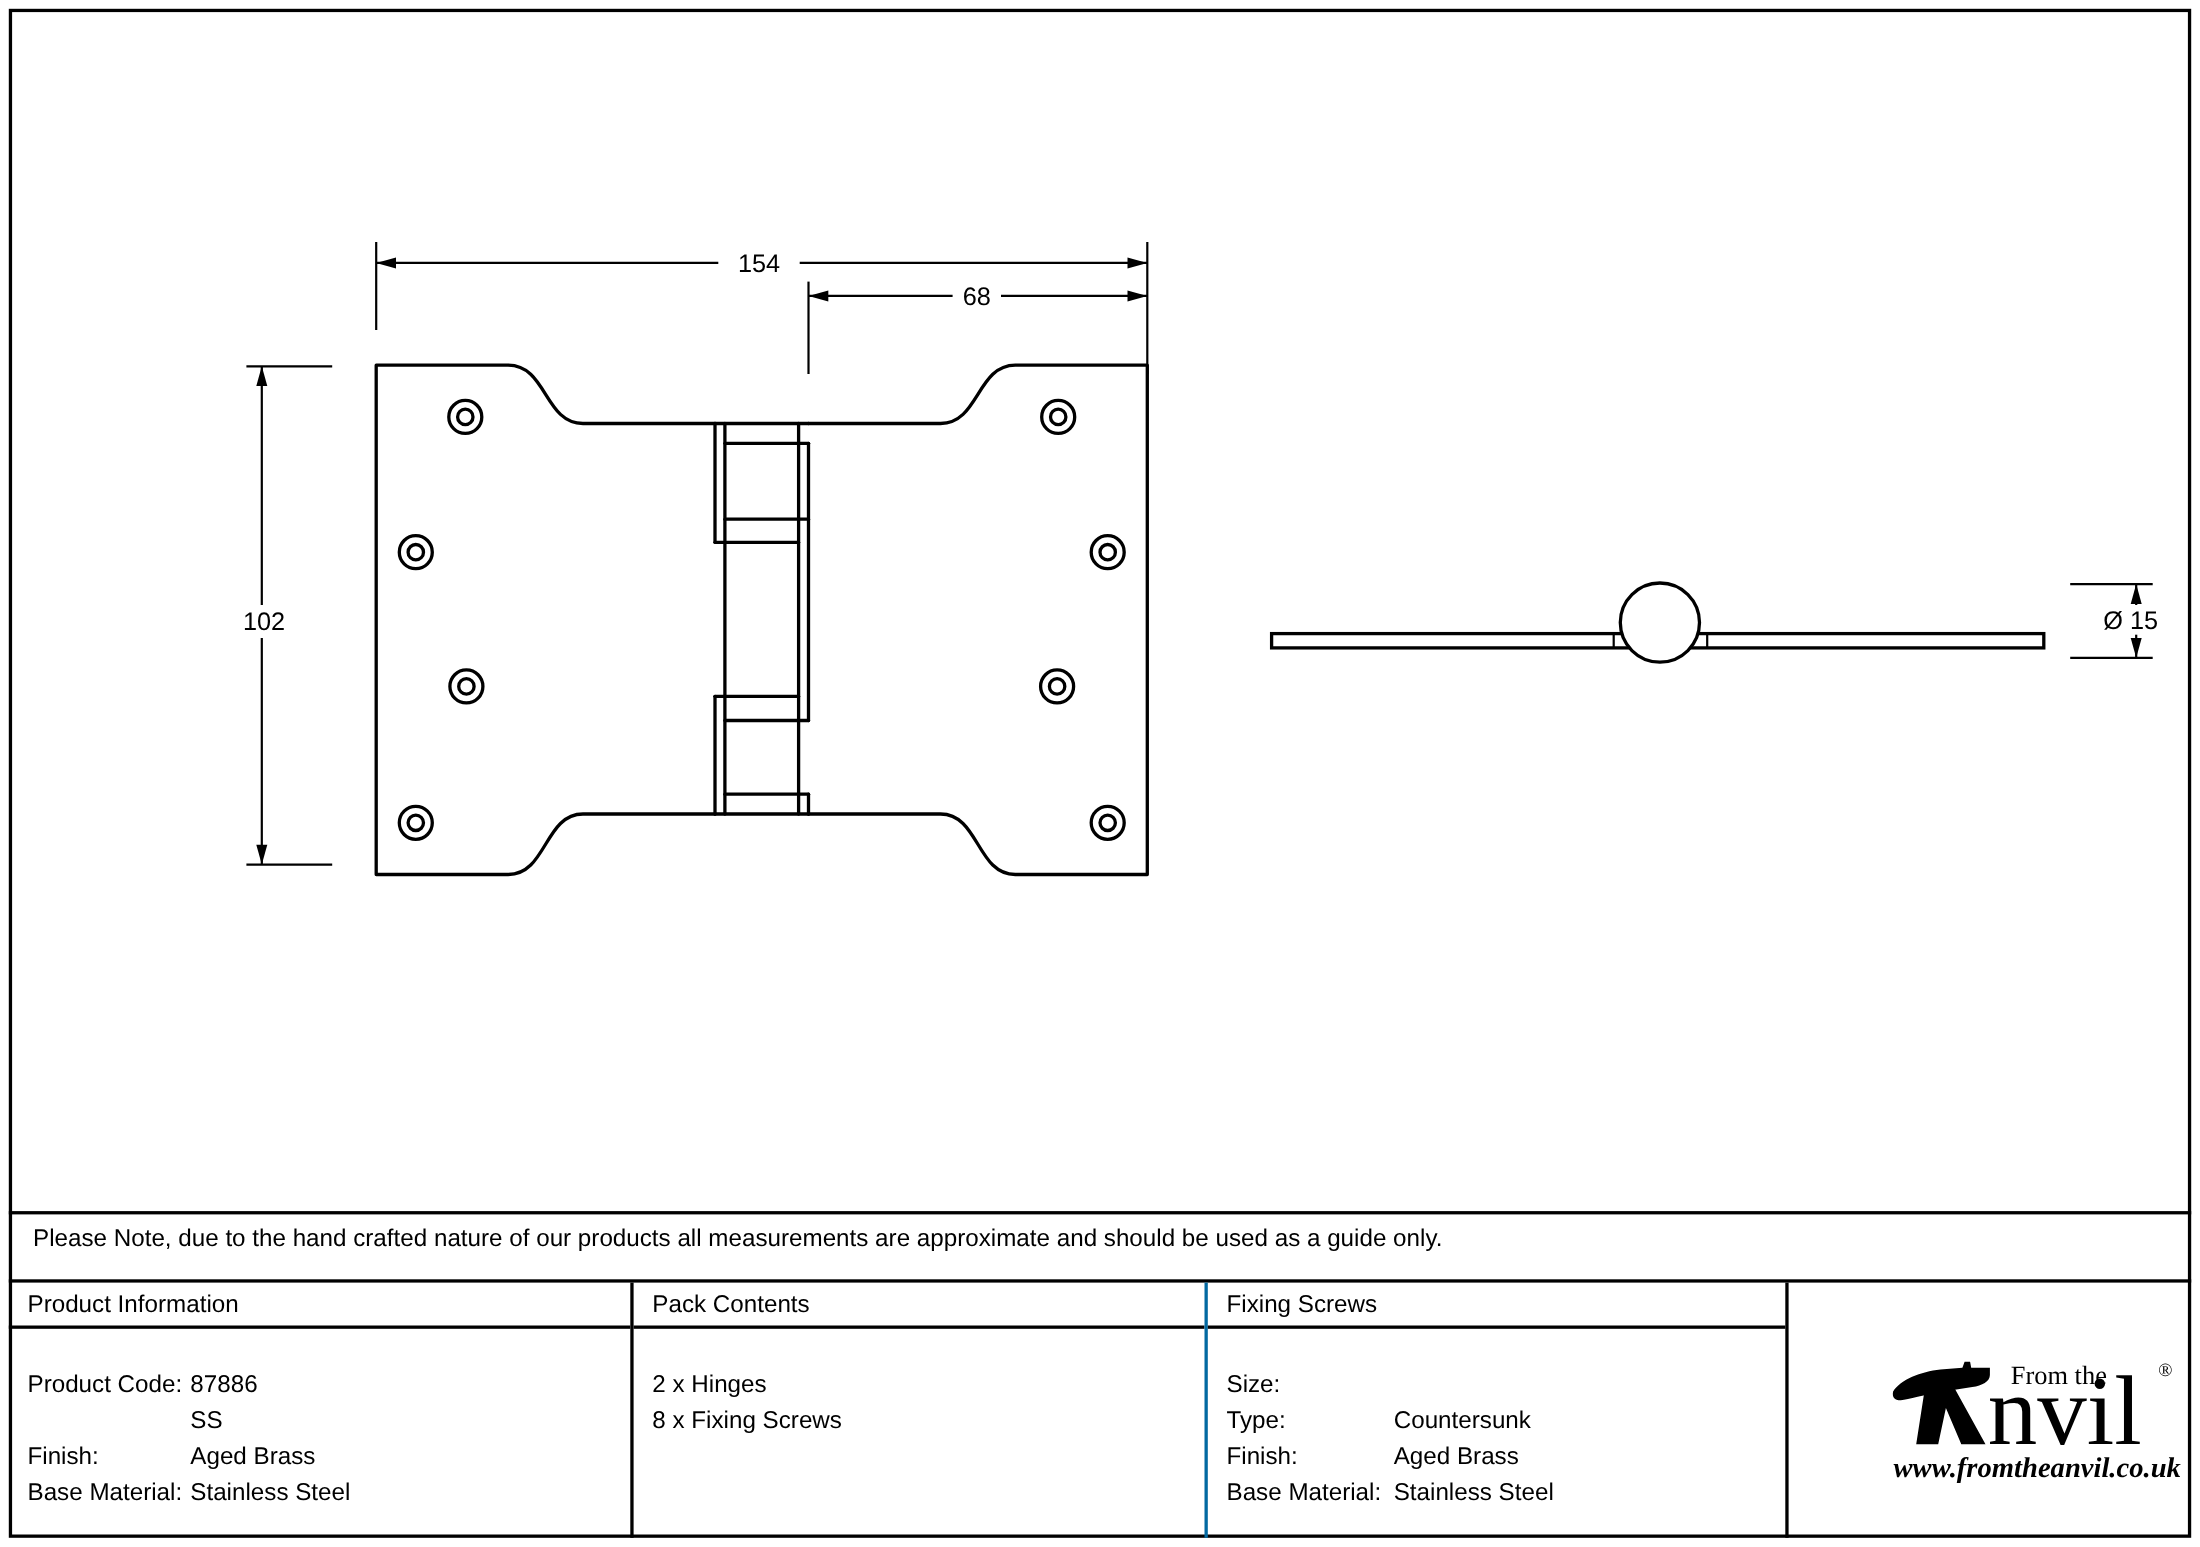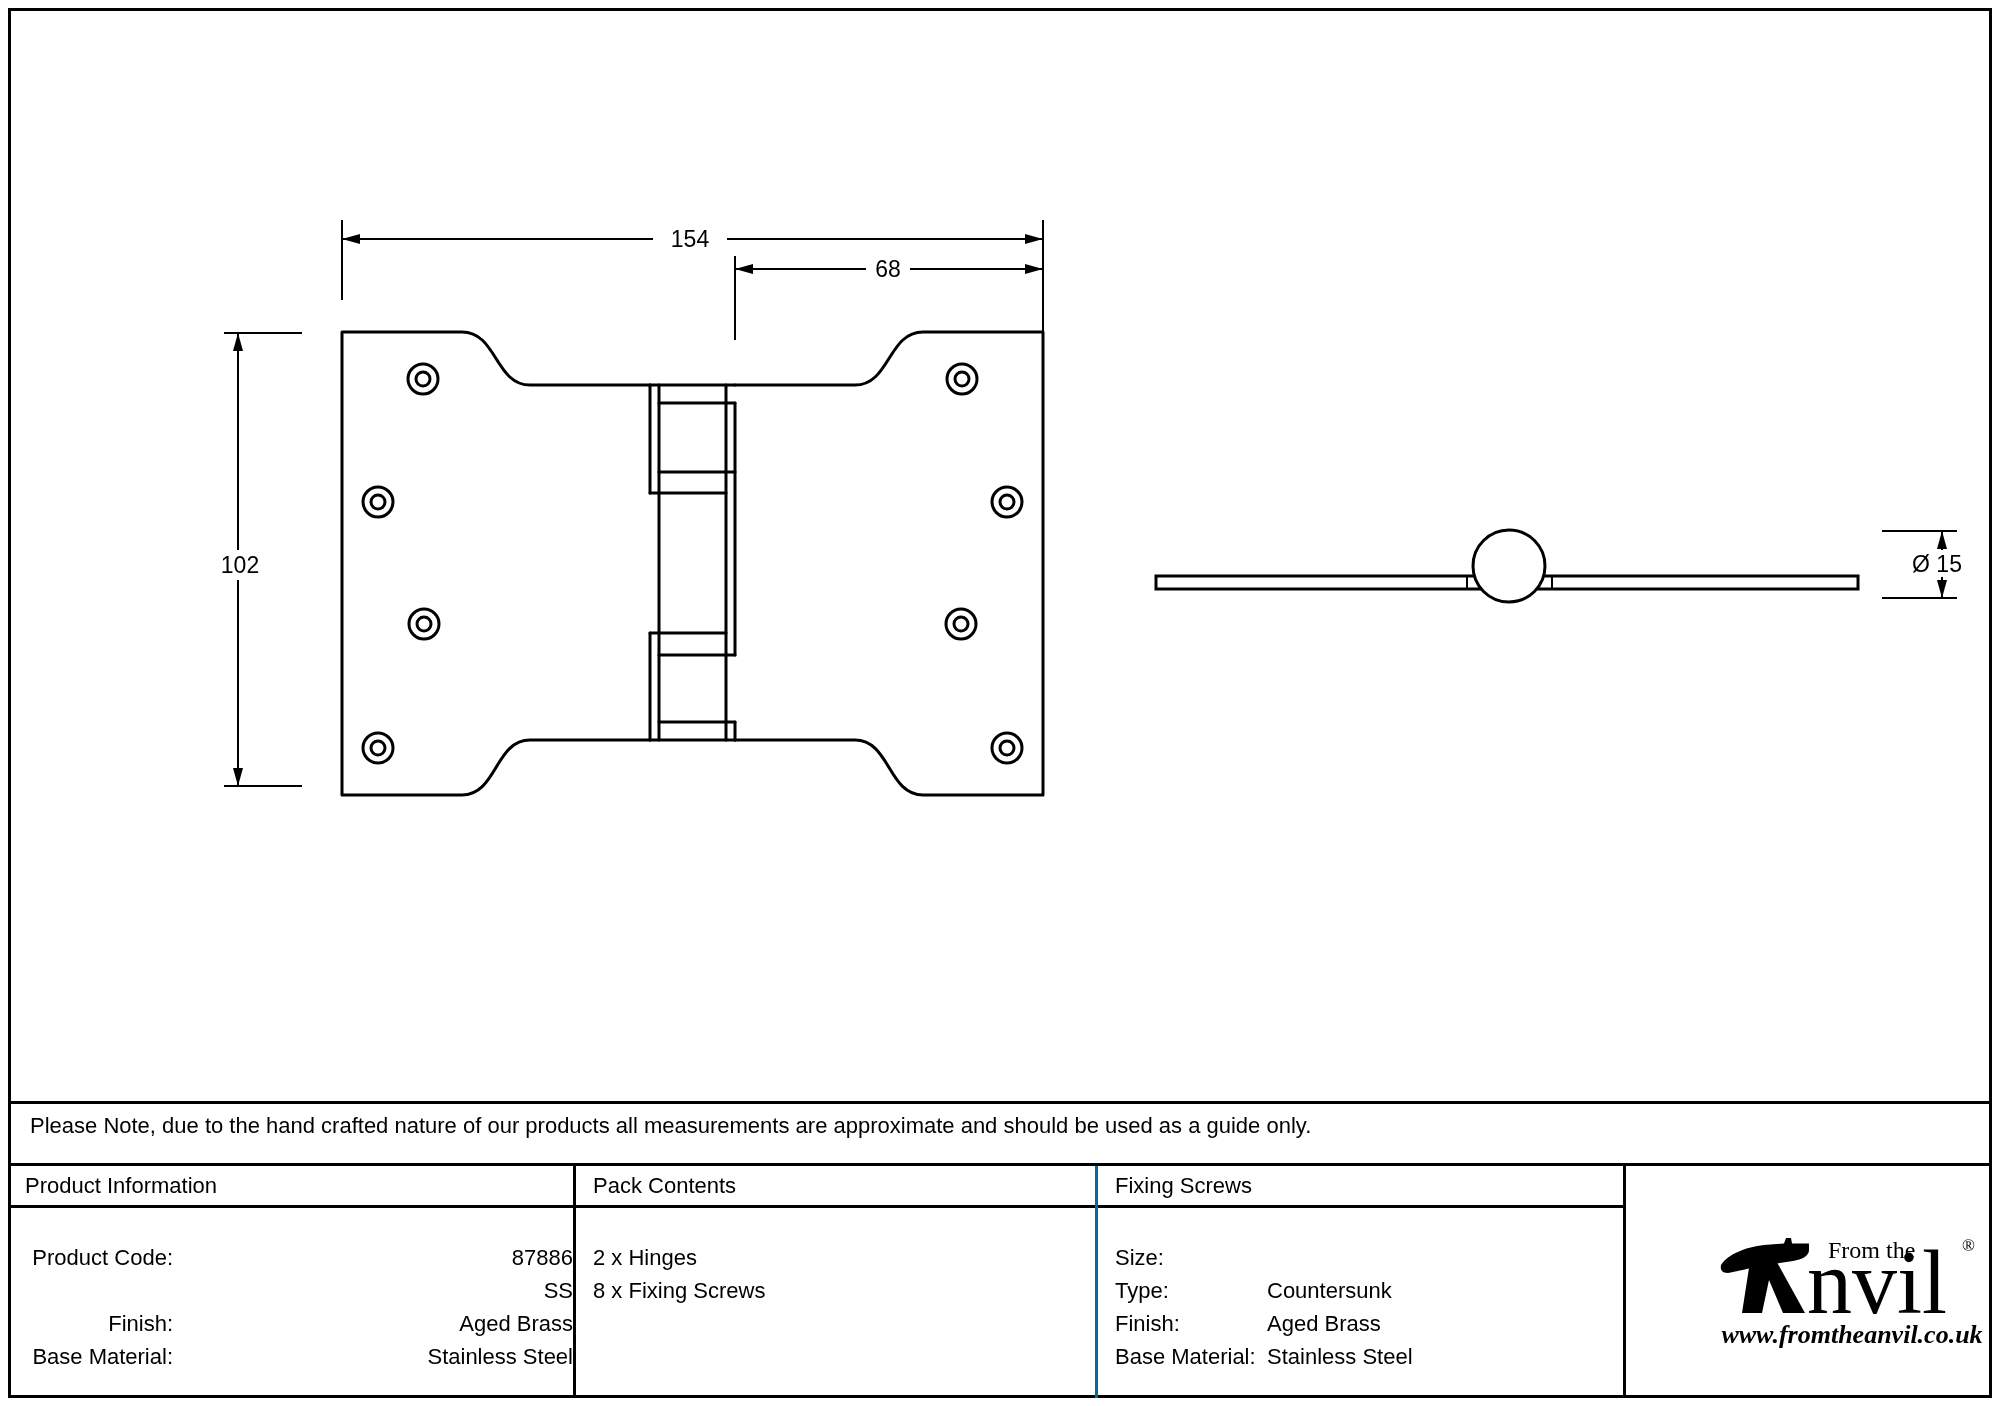--- a/index.html
+++ b/index.html
@@ -9,21 +9,21 @@
   .drawing-svg{position:absolute;left:0;top:0;}
   
   .note-band{position:absolute;left:8px;right:8px;top:1101px;height:46px;
              border-top:3px solid #000;box-sizing:border-box;
              display:flex;align-items:center;}
   .note-band span{padding-left:22px;font-size:22px;}
   
   .spec-table{position:absolute;left:8px;right:8px;top:1163px;bottom:8px;
               border-top:3px solid #000;box-sizing:border-box;display:flex;}
   .col{box-sizing:border-box;height:100%;}
-  .col.c1{width:565px;text-align:right;}
+  .col.c1{width:565px;}
   .col.c2{width:522px;border-left:3px solid #000;}
   .col.c3{width:528px;border-left:3px solid #0369a1;}
   .col.c4{width:334px;border-left:3px solid #000;position:relative;}
   .col-header{height:42px;box-sizing:border-box;border-bottom:3px solid #000;
               display:flex;align-items:center;padding-left:17px;font-size:22px;}
   .col-body{padding:12px 0 0 17px;font-size:22px;line-height:33px;margin-top:21px;}
   .kv{display:flex;}
   .kv .k{width:148px;flex:0 0 auto;}
   .kv .v{flex:1;}
   .c3 .kv .k{width:152px;}

